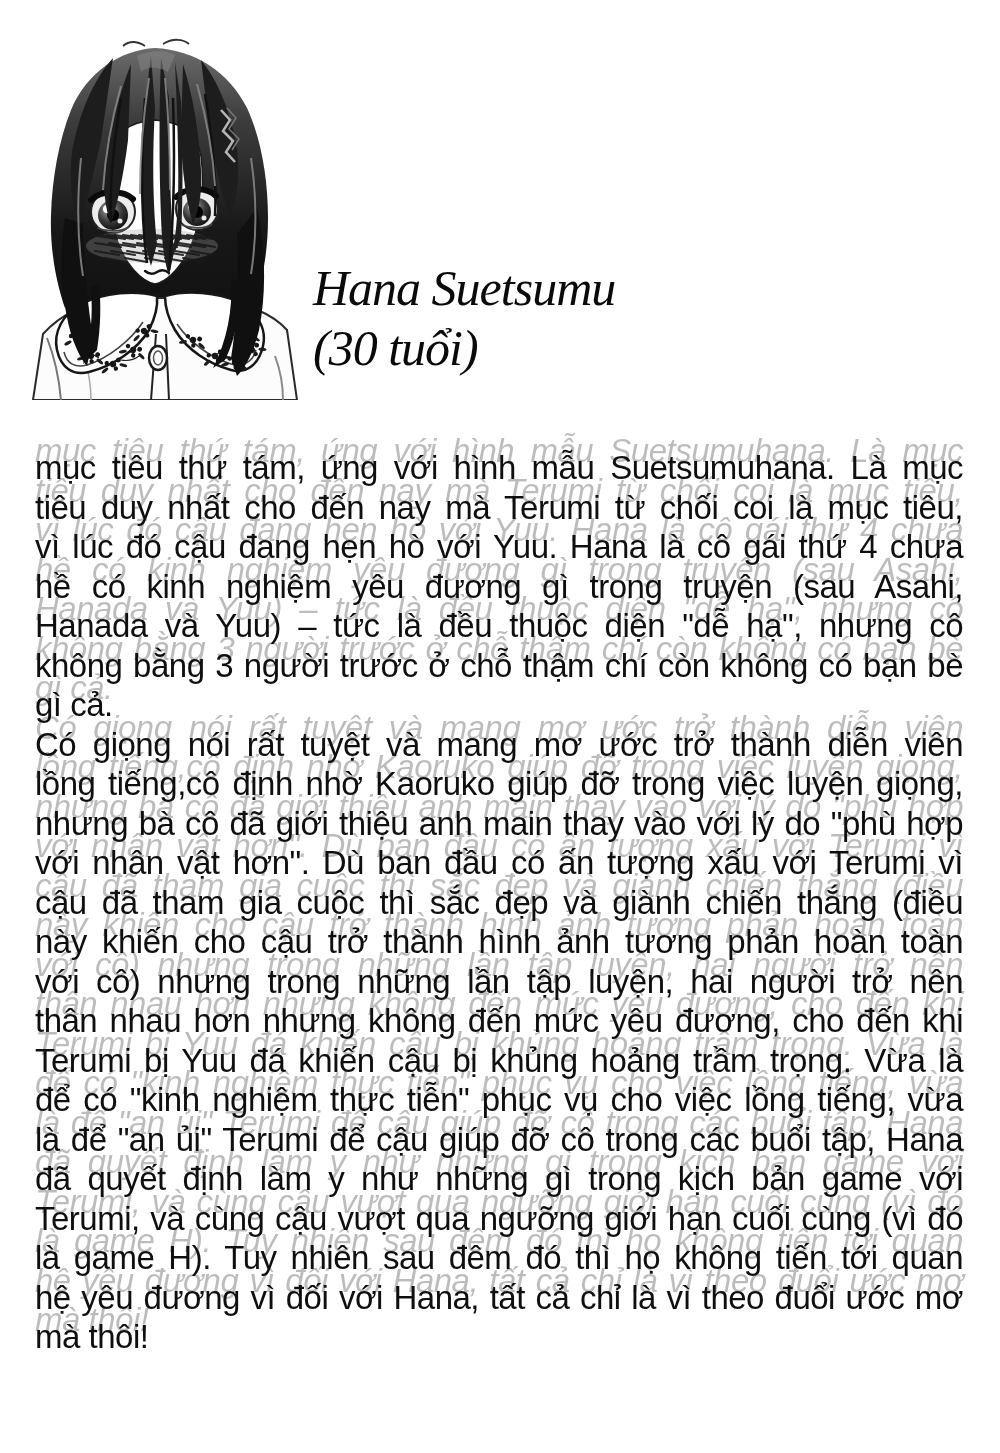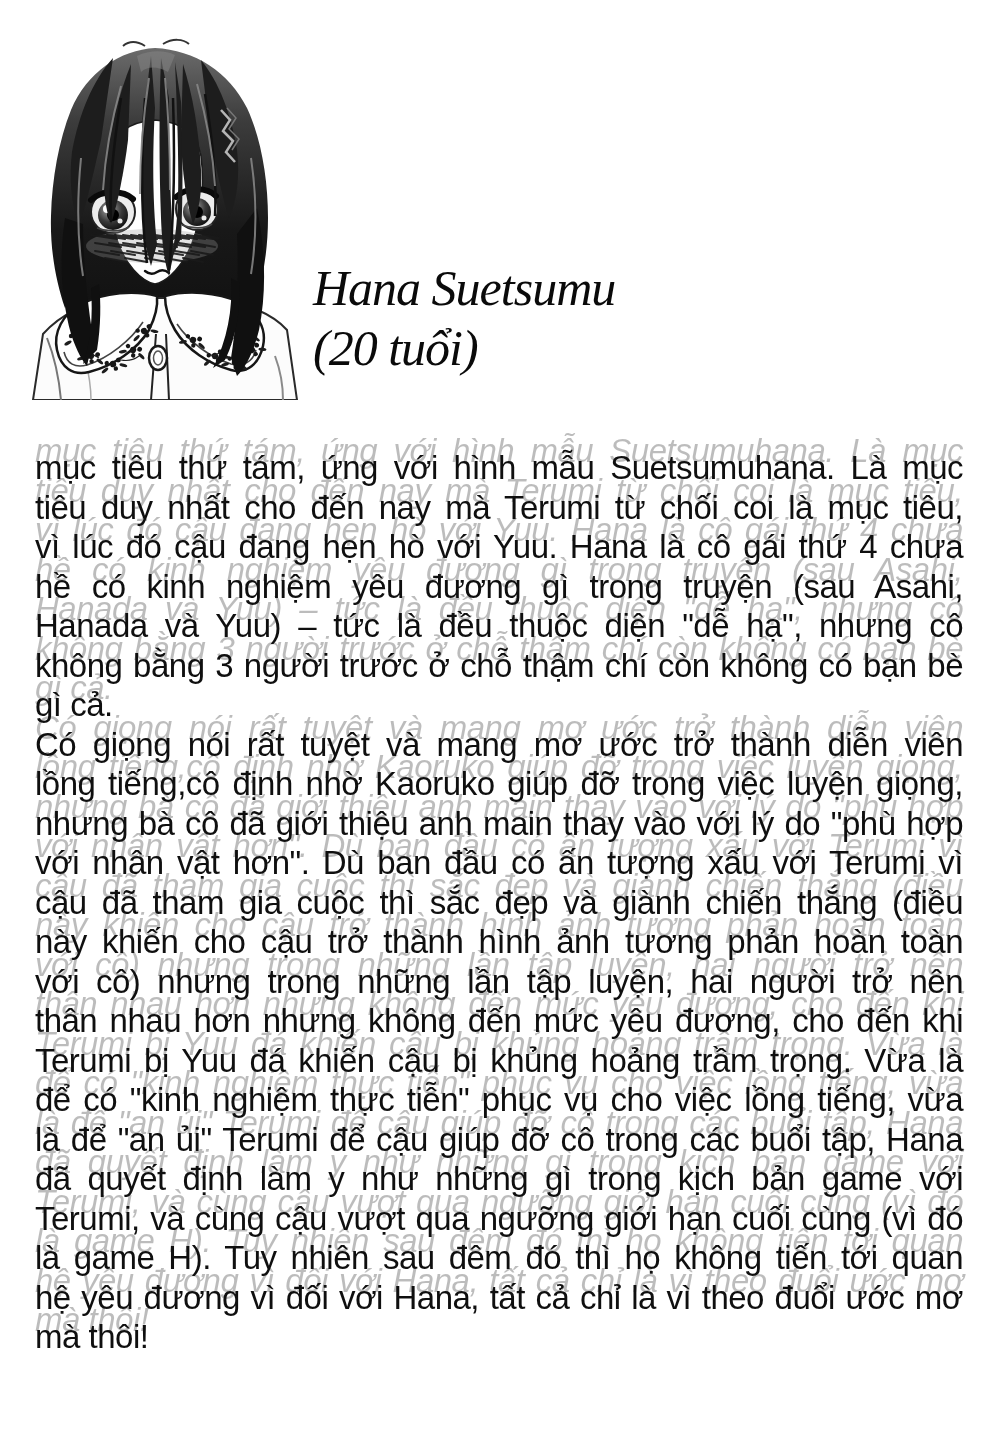--- a/index.html
+++ b/index.html
@@ -185,21 +185,21 @@
     <path d="M112 18 C 124 12, 140 12, 150 17 L 143 34 C 133 28, 122 28, 116 34 Z" fill="#888" opacity="0.5"></path>
 
     <g fill="none">
       <polyline points="196,72 205,82 198,93 208,103 201,114 210,124" stroke="#b5b5b5" stroke-width="2.5"></polyline>
       <polyline points="202,70 211,80 204,91 214,101 207,112" stroke="#777" stroke-width="1.5"></polyline>
     </g>
   </svg>
 
   <div class="namewrap">
     <div>Hana Suetsumu</div>
-    <div>(20 tuổi)</div>
+    <div>(30 tuổi)</div>
   </div>
 
   <div class="textlayer" id="ghost" aria-hidden="true">
       <div class="tline tline-just">mục tiêu thứ tám, ứng với hình mẫu Suetsumuhana. Là mục</div>
       <div class="tline tline-just">tiêu duy nhất cho đến nay mà Terumi từ chối coi là mục tiêu,</div>
       <div class="tline tline-just">vì lúc đó cậu đang hẹn hò với Yuu. Hana là cô gái thứ 4 chưa</div>
       <div class="tline tline-just">hề có kinh nghiệm yêu đương gì trong truyện (sau Asahi,</div>
       <div class="tline tline-just">Hanada và Yuu) – tức là đều thuộc diện "dễ hạ", nhưng cô</div>
       <div class="tline tline-just">không bằng 3 người trước ở chỗ thậm chí còn không có bạn bè</div>
       <div class="tline tline-last">gì cả.</div>

